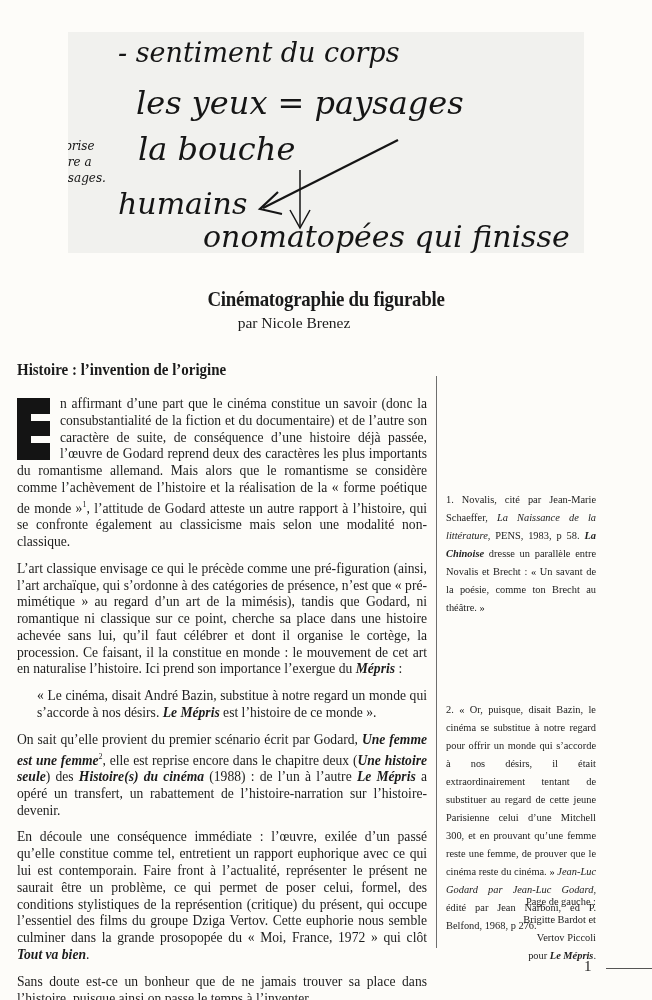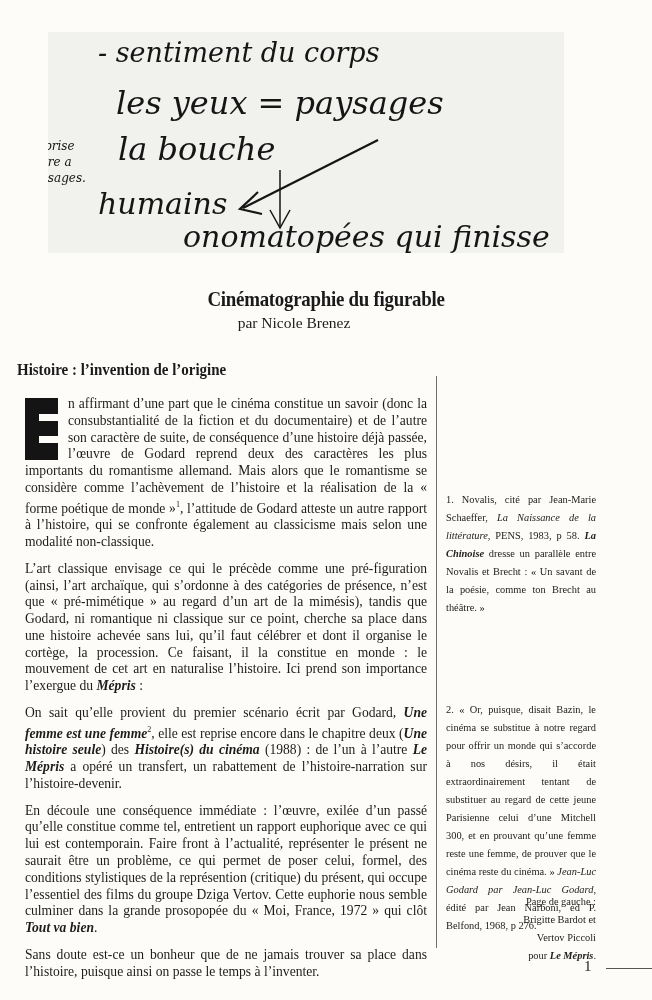--- a/index.html
+++ b/index.html
@@ -1,21 +1,21 @@
 <!DOCTYPE html>
 <html><head>
 <meta charset="utf-8">
 <style>
   html, body { margin:0; padding:0; }
   body {
     width:652px; height:1000px; background:#fdfcf9; position:relative; overflow:hidden;
     font-family:"Liberation Serif", "DejaVu Serif", serif; color:#1c1c1c;
   }
   .photo {
-    position:absolute; left:48px; top:32px; width:516px; height:221px;
+    position:absolute; left:68px; top:32px; width:516px; height:221px;
     background:#f1f1ee; overflow:hidden;text-align:center;
   }
   .photo svg { position:absolute; left:0; top:0; }
   .hw { font-family:"DejaVu Serif", serif; font-style:italic; fill:#151515; }
   .title {
     position:absolute; left:0; width:652px; top:287px; text-align:center;
     font-size:21px; font-weight:bold; letter-spacing:-0.3px; color:#1a1a1a;
     transform:scaleX(0.9);
   }
   .author {
@@ -25,21 +25,21 @@
     position:absolute; left:17px; top:360px; font-size:17px; font-weight:bold; color:#1a1a1a;
     transform:scaleX(0.88); transform-origin:left;
   }
   .rule {
     position:absolute; left:436px; top:376px; width:1px; height:572px; background:#6e6e6e;
   }
   .main {
     position:absolute; left:17px; top:396px; width:410px; font-size:13.6px; line-height:16.8px;
     text-align:justify;
   }
-  .main p { margin:0 0 10px 8px; }
+  .main p { margin:0 0 10px 0; }
   .dropcap {
     float:left; width:33px; height:62px; background:#141414; margin:2px 10px 0 0;
     position:relative;
   }
   .dropcap .g1, .dropcap .g2 {
     position:absolute; left:14px; width:19px; height:7px; background:#fdfcf9;
   }
   .dropcap .g1 { top:16px; }
   .dropcap .g2 { top:38px; }
   .quote { margin:0 0 10px 20px !important; }
@@ -84,20 +84,23 @@
 <div class="main">
   <p>
     <span class="dropcap">
         <span class="g1"></span>
         <span class="g2"></span>
       </span><span>n affirmant d’une part que le cinéma constitue un savoir (donc la consubstantialité de la fiction et du documentaire) et de l’autre son caractère de suite, de conséquence d’une histoire déjà passée, l’œuvre de Godard reprend deux des caractères les plus importants du romantisme allemand. Mais alors que le romantisme se considère comme l’achèvement de l’histoire et la réalisation de la « forme poétique de monde »</span><sup style="font-size:8px;">1</sup><span>, l’attitude de Godard atteste un autre rapport à l’histoire, qui se confronte également au classicisme mais selon une modalité non-classique.</span>
   </p>
   <p>
     <span>L’art classique envisage ce qui le précède comme une pré-figuration (ainsi, l’art archaïque, qui s’ordonne à des catégories de présence, n’est que « pré-mimétique » au regard d’un art de la mimésis), tandis que Godard, ni romantique ni classique sur ce point, cherche sa place dans une histoire achevée sans lui, qu’il faut célébrer et dont il organise le cortège, la procession. Ce faisant, il la constitue en monde : le mouvement de cet art en naturalise l’histoire. Ici prend son importance l’exergue du </span><b><i>Mépris</i></b><span> :</span>
   </p>
+  <p class="quote">
+    <span>« Le cinéma, disait André Bazin, substitue à notre regard un monde qui s’accorde à nos désirs. </span><b><i>Le Mépris</i></b><span> est l’histoire de ce monde ».</span>
+  </p>
   <p>
     <span>On sait qu’elle provient du premier scénario écrit par Godard, </span><b><i>Une femme est une femme</i></b><sup style="font-size:8px;">2</sup><span>, elle est reprise encore dans le chapitre deux (</span><b><i>Une histoire seule</i></b><span>) des </span><b><i>Histoire(s) du cinéma</i></b><span> (1988) : de l’un à l’autre </span><b><i>Le Mépris</i></b><span> a opéré un transfert, un rabattement de l’histoire-narration sur l’histoire-devenir.</span>
   </p>
   <p>
     <span>En découle une conséquence immédiate : l’œuvre, exilée d’un passé qu’elle constitue comme tel, entretient un rapport euphorique avec ce qui lui est contemporain. Faire front à l’actualité, représenter le présent ne saurait être un problème, ce qui permet de poser celui, formel, des conditions stylistiques de la représention (critique) du présent, qui occupe l’essentiel des films du groupe Dziga Vertov. Cette euphorie nous semble culminer dans la grande prosopopée du « Moi, France, 1972 » qui clôt </span><b><i>Tout va bien</i></b><span>.</span>
   </p>
   <p>Sans doute est-ce un bonheur que de ne jamais trouver sa place dans l’histoire, puisque ainsi on passe le temps à l’inventer.</p>
 
 </div>
 

